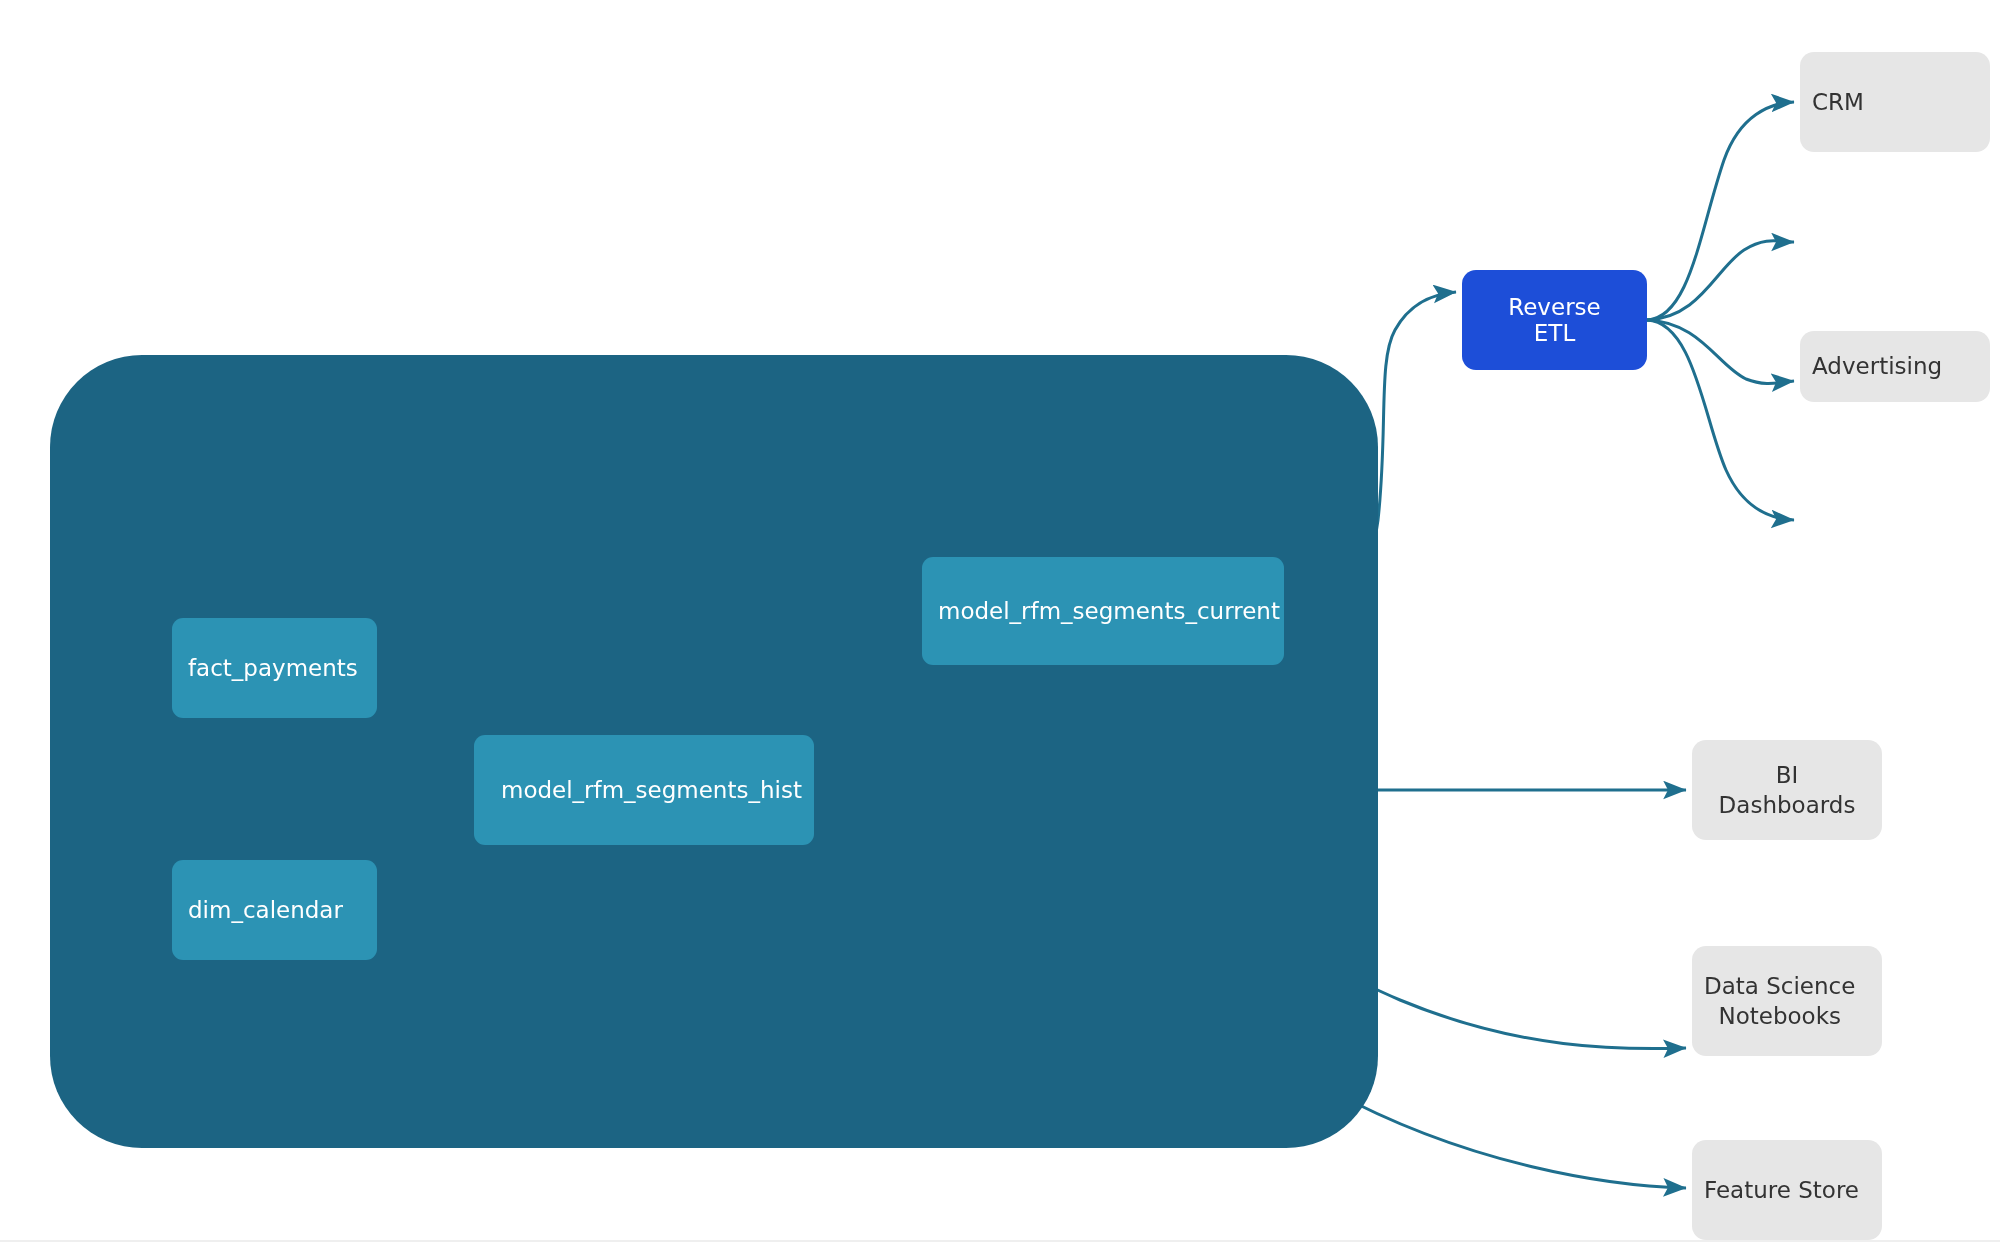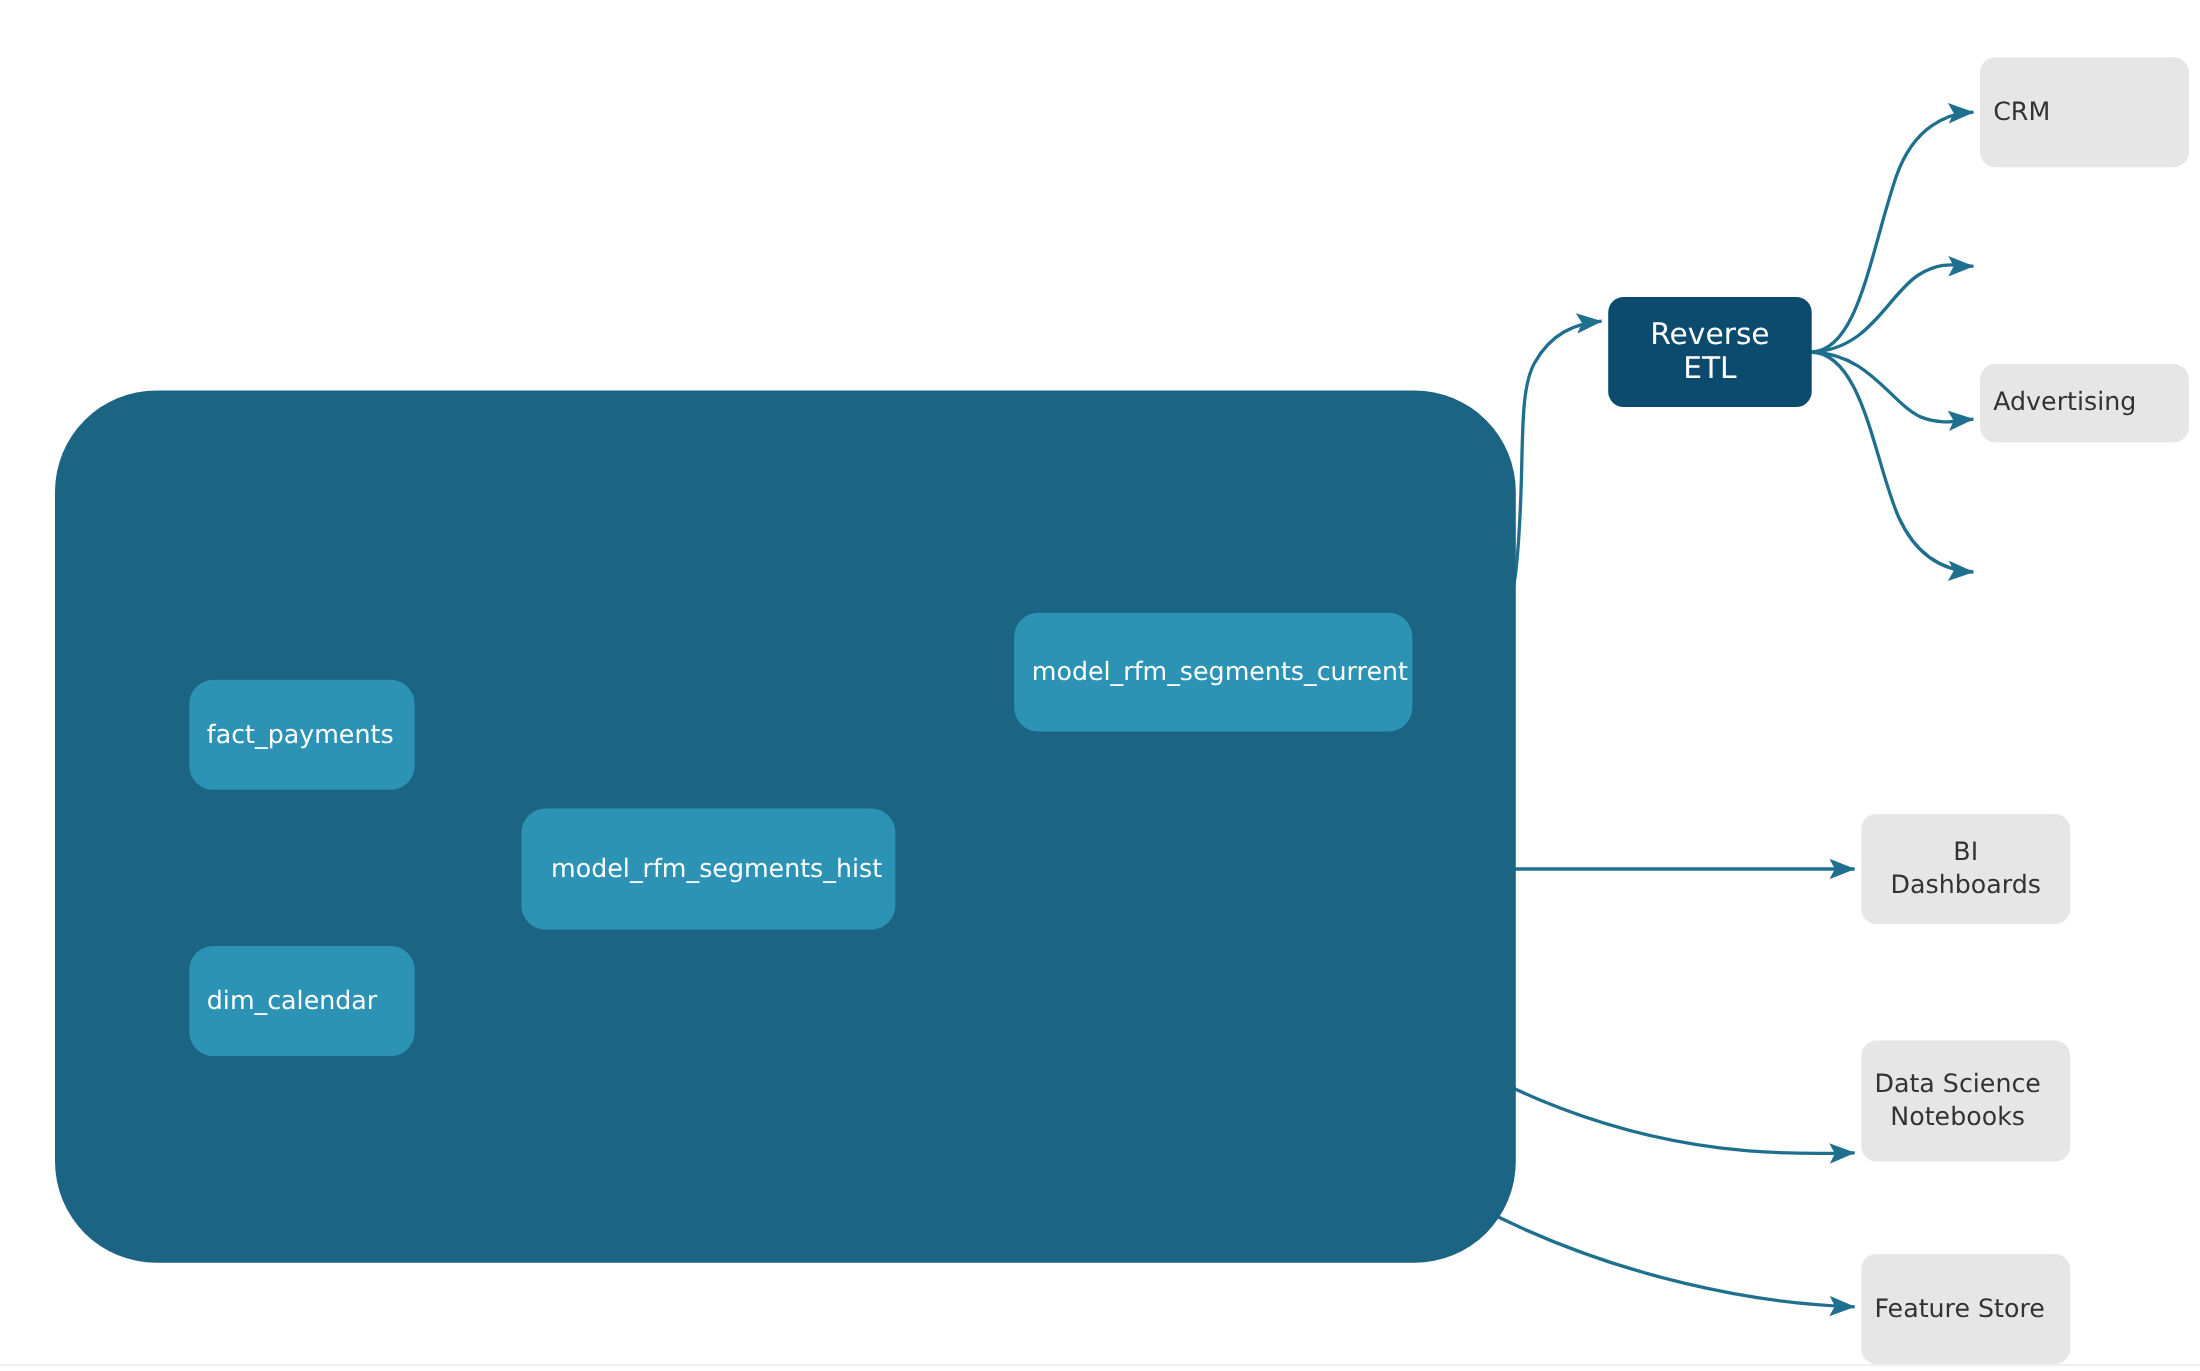--- a/index.html
+++ b/index.html
@@ -60,38 +60,38 @@
   .node {
     position: absolute;
     display: flex;
     align-items: center;
     justify-content: flex-start;
     text-align: center;
     box-sizing: border-box;
   }
   .model-node {
     background: #2C93B4;
-    border-radius: 22px;
+    border-radius: 11px;
     color: #ffffff;
     font-size: 23px;
     padding: 0 16px;
   }
   .sink-node {
     background: #E6E6E6;
     border-radius: 14px;
     color: #333333;
     font-size: 23px;
     padding: 0 12px;
     line-height: 1.32;
   }
   .reverse-node {
-    background: #0c4a6e;
+    background: #1d4ed8;
     border-radius: 14px;
     color: #ffffff;
-    font-size: 27px;
+    font-size: 23px;
     padding: 0 26px;
   }
 
   
   #node-fact-payments        { left: 172px;  top: 618px;  width: 205px; height: 100px; }
   #node-dim-calendar         { left: 172px;  top: 860px;  width: 205px; height: 100px; }
   #node-rfm-hist            { left: 474px;  top: 735px;  width: 340px; height: 110px; padding-left: 27px; }
   #node-rfm-current         { left: 922px;  top: 557px;  width: 362px; height: 108px; }
   #node-reverse-etl         { left: 1462px; top: 270px;  width: 185px; height: 100px; }
   #node-crm                 { left: 1800px; top: 52px;   width: 190px; height: 100px; }

